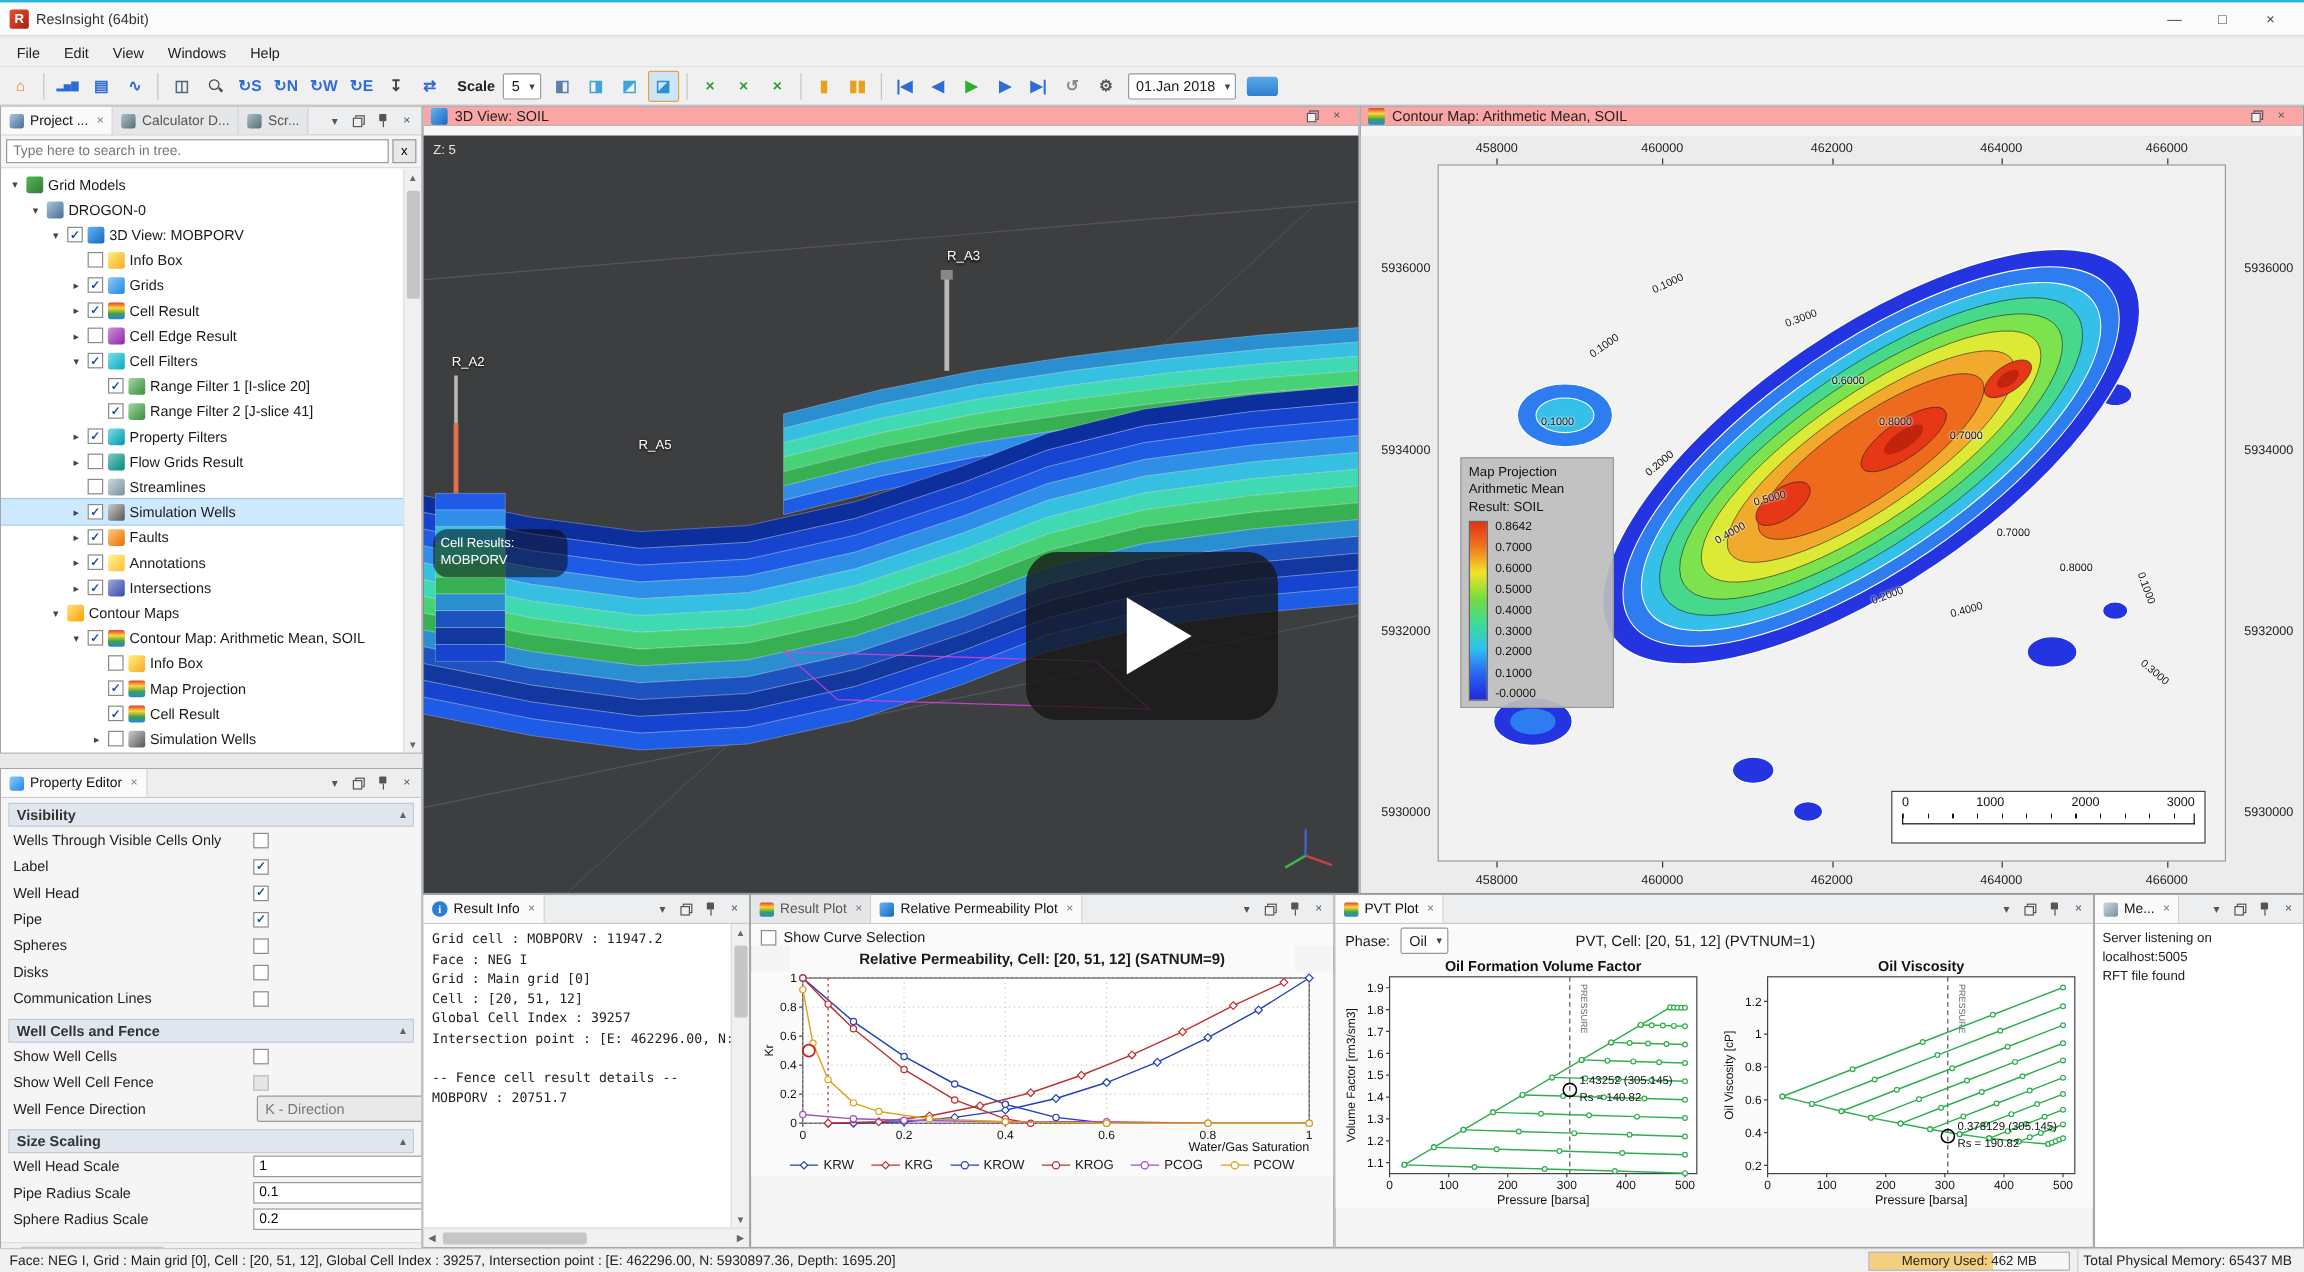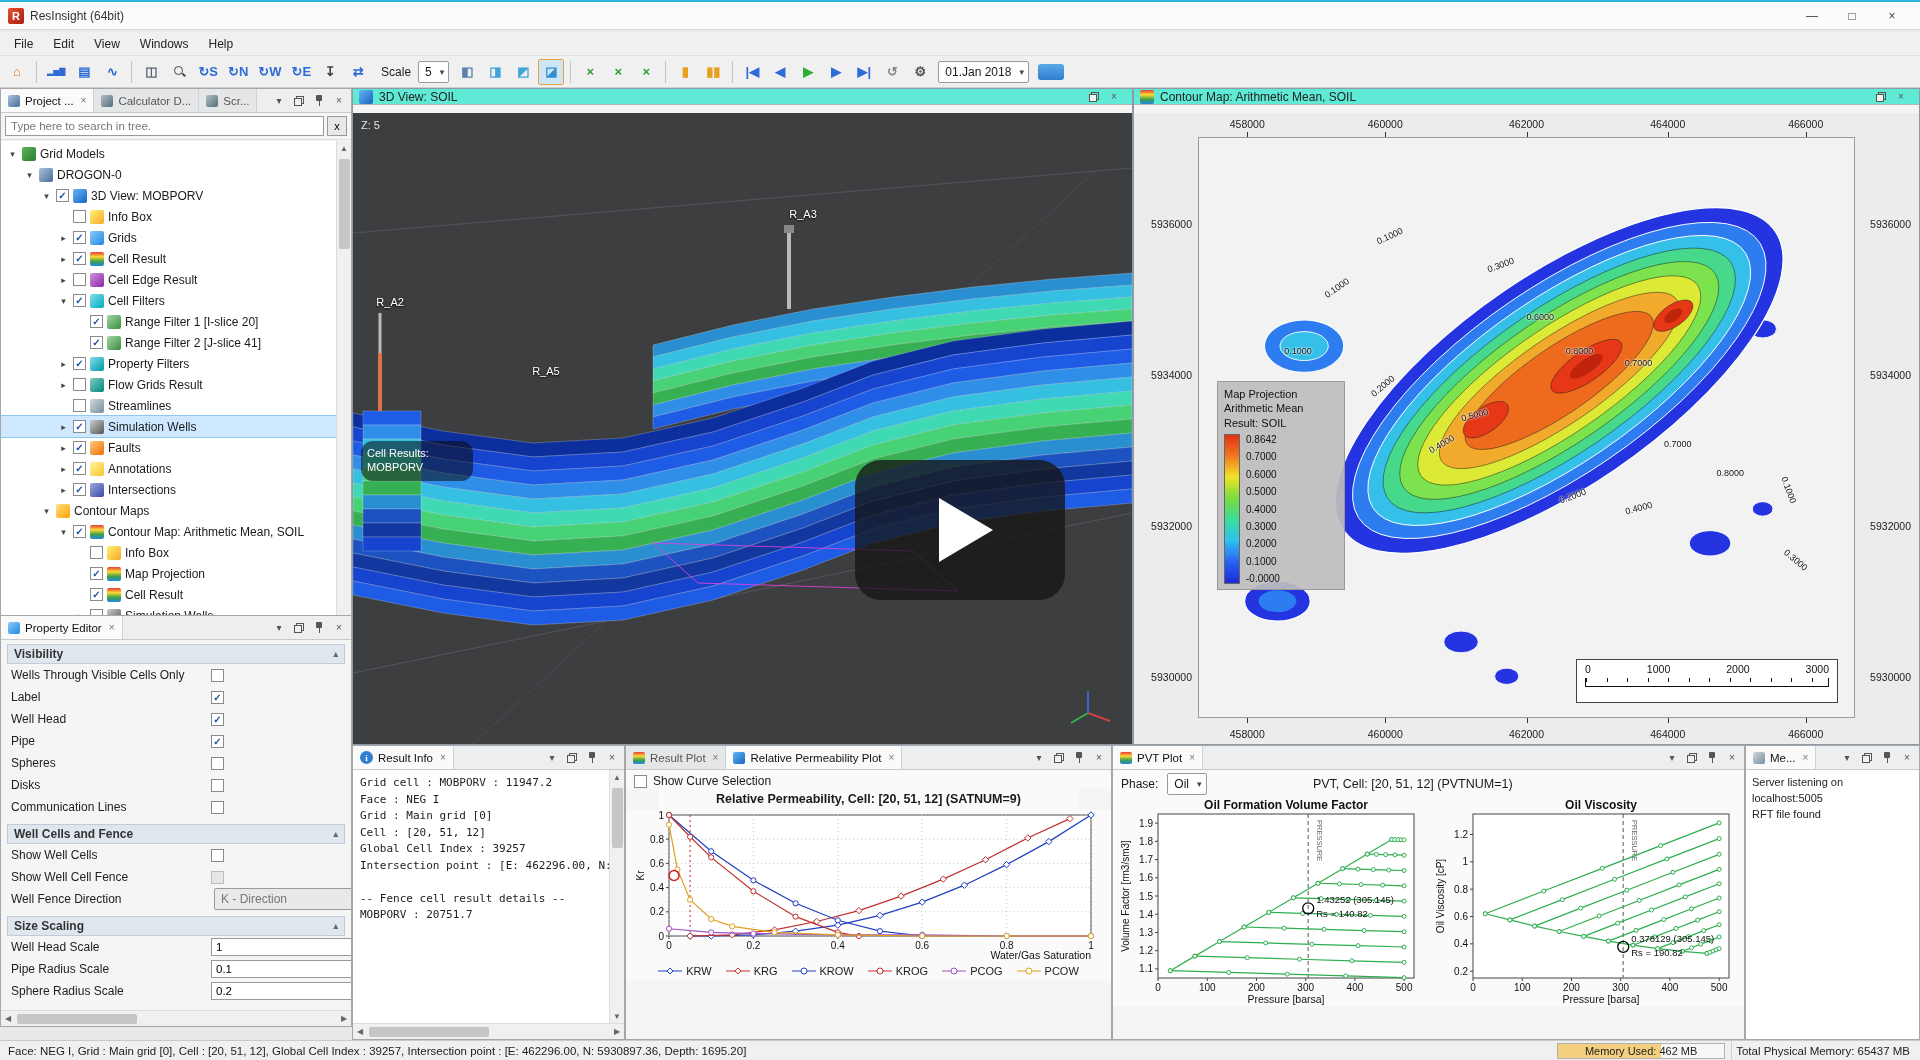--- a/index.html
+++ b/index.html
@@ -16,42 +16,42 @@
   .menu-item{padding:3px 10px;color:#222;}
   .toolbar{position:absolute;left:0;top:56px;width:100%;height:32px;background:#f0f0f0;border-bottom:1px solid #cfcfcf;display:flex;align-items:center;padding:0 4px;gap:2px;}
   .tbtn{min-width:26px;height:26px;border:1px solid transparent;border-radius:2px;display:inline-flex;align-items:center;justify-content:center;font-size:13px;padding:0 3px;}
   .tbtn.sel{background:#cde6f7;border-color:#e8a33d;}
   .tb-sep{width:1px;height:22px;background:#c4c4c4;margin:0 4px;}
   .tb-glyph{line-height:1;}
   .tb-glyph.bars{font-size:8px;letter-spacing:0;}
   .combo{height:22px;background:#fff;border:1px solid #9a9a9a;border-radius:2px;display:inline-flex;align-items:center;padding:0 4px 0 6px;gap:8px;margin:0 3px;}
   .combo .combo-arrow{font-size:9px;color:#444;}
   .combo.disabled{background:#e9e9e9;color:#777;}
-  .tb-label{margin:0 2px 0 8px;color:#222;}
+  .tb-label{margin:0 2px 0 8px;color:#222;font-weight:bold;}
   .tb-progress{width:26px;height:16px;border-radius:3px;background:linear-gradient(180deg,#5aa7e8,#2f7fd0);margin-left:4px;}
   .mag-ic{width:13px;height:13px;position:relative;display:inline-block;}
   .mag-ic::before{content:"";position:absolute;left:1px;top:1px;width:7px;height:7px;border:1.5px solid currentColor;border-radius:50%;}
   .mag-ic::after{content:"";position:absolute;left:9px;top:9px;width:4px;height:1.5px;background:currentColor;transform:rotate(45deg);}
 
   
   .dock,.subwin{position:absolute;background:#f5f5f5;border:1px solid #a7a7a7;}
   .dock-tabs{height:24px;background:#eceef0;border-bottom:1px solid #c9c9c9;display:flex;align-items:stretch;}
   .dtab{display:flex;align-items:center;gap:5px;padding:0 7px;border-right:1px solid #d2d2d2;color:#555;font-size:11.5px;background:#e4e6e8;}
   .dtab.active{background:#fafafa;color:#111;}
   .dtab .tab-x{font-size:10px;color:#777;margin-left:2px;}
   .dtab-icon{width:12px;height:12px;border-radius:2px;display:inline-block;}
   .hdr-btns{margin-left:auto;display:flex;align-items:center;padding-right:3px;gap:2px;}
   .hbtn{width:18px;height:18px;display:flex;align-items:center;justify-content:center;color:#555;font-size:10px;}
   .float-ic{width:10px;height:10px;position:relative;display:inline-block;}
   .float-ic::before{content:"";position:absolute;right:0;top:0;width:6px;height:6px;border:1px solid #555;}
   .float-ic::after{content:"";position:absolute;left:0;bottom:0;width:6px;height:6px;border:1px solid #555;background:#f0f0f0;}
   .pin-ic{width:9px;height:12px;position:relative;display:inline-block;}
   .pin-ic::before{content:"";position:absolute;top:0;left:1.5px;width:6px;height:6px;background:#555;border-radius:1px;}
   .pin-ic::after{content:"";position:absolute;top:6px;left:4px;width:1.5px;height:5px;background:#555;}
-  .sub-header{height:16px;background:#5eead4;border-bottom:1px solid #b5b5b5;display:flex;align-items:center;gap:6px;padding:0 6px;font-size:12px;color:#222;}
+  .sub-header{height:16px;background:#fca5a5;border-bottom:1px solid #b5b5b5;display:flex;align-items:center;gap:6px;padding:0 6px;font-size:12px;color:#222;}
 
   
   #dock-tree{left:0;top:88px;width:352px;height:540px;}
   .search-row{display:flex;align-items:center;gap:3px;padding:3px 4px;background:#f5f5f5;border-bottom:1px solid #dedede;}
   .search-row input{flex:1;height:20px;border:1px solid #9a9a9a;padding:0 5px;font-size:11.5px;font-family:"Liberation Sans",sans-serif;color:#333;}
   .clear-btn{width:20px;height:20px;border:1px solid #9a9a9a;background:#e8e8e8;font-size:11px;display:flex;align-items:center;justify-content:center;}
   .tree{position:absolute;top:52px;bottom:0;left:0;right:15px;background:#fff;overflow:hidden;padding-top:2px;}
   .tree-row{display:flex;align-items:center;height:21px;gap:4px;white-space:nowrap;}
   .tree-row.selected{background:#cde8ff;outline:1px solid #90c8f0;}
   .tw{width:11px;text-align:center;color:#444;font-size:9px;flex:none;}
@@ -78,21 +78,21 @@
   .ti-contour-maps{background:linear-gradient(135deg,#ffe082,#ffa000);}
   .ti-contour-map{background:linear-gradient(180deg,#e53935,#fdd835,#43a047,#1e88e5);}
   .ti-map-projection{background:linear-gradient(180deg,#e53935,#fdd835,#43a047,#1e88e5);}
   .ti-calc{background:linear-gradient(135deg,#b0bec5,#546e7a);}
   .vscroll{position:absolute;top:52px;bottom:0;right:0;width:15px;background:#f0f0f0;border-left:1px solid #dcdcdc;display:flex;flex-direction:column;align-items:center;font-size:8px;color:#666;}
   .vthumb{width:11px;height:90px;background:#c6c6c6;border-radius:2px;margin-top:4px;}
   .vscroll .arr{height:14px;display:flex;align-items:center;}
   .vscroll .sp{flex:1;}
 
   
-  #dock-props{left:0;top:615px;width:352px;height:412px;}
+  #dock-props{left:0;top:640px;width:352px;height:412px;}
   .props{position:absolute;top:24px;left:0;right:0;bottom:16px;background:#f5f5f5;overflow:hidden;padding:4px 6px;}
   .sec-h{height:20px;background:#dfe6ee;border:1px solid #c3ccd6;display:flex;align-items:center;padding:0 6px;font-weight:bold;color:#333;margin-top:6px;}
   .sec-h:first-child{margin-top:0;}
   .sec-h .chev{margin-left:auto;font-size:9px;color:#666;}
   .prow{display:grid;grid-template-columns:200px 1fr;align-items:center;height:22px;padding-left:4px;}
   .prow .plabel{color:#222;overflow:hidden;white-space:nowrap;}
   .prop-input{height:18px;border:1px solid #9a9a9a;background:#fff;font-size:11.5px;padding:0 4px;width:160px;font-family:"Liberation Sans",sans-serif;}
   .hscroll{position:absolute;left:0;right:0;bottom:0;height:16px;background:#f0f0f0;border-top:1px solid #dcdcdc;display:flex;align-items:center;font-size:8px;color:#666;}
   .hthumb{height:10px;background:#c6c6c6;border-radius:2px;flex:1;margin:0 2px;max-width:120px;}
   .hscroll .arr{width:14px;text-align:center;}

